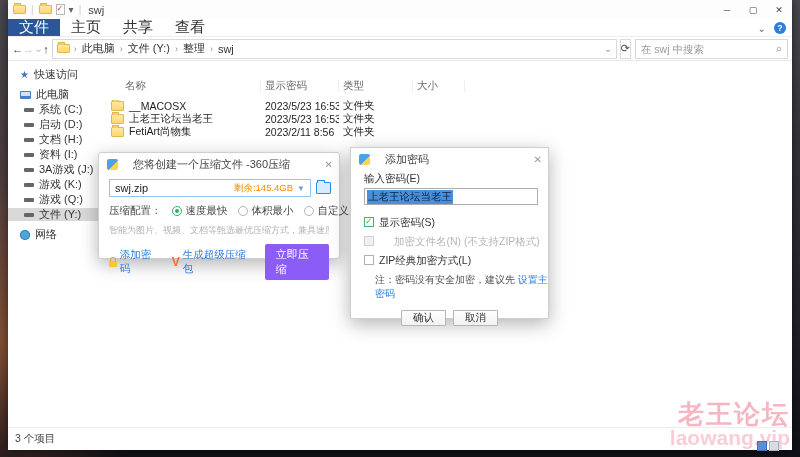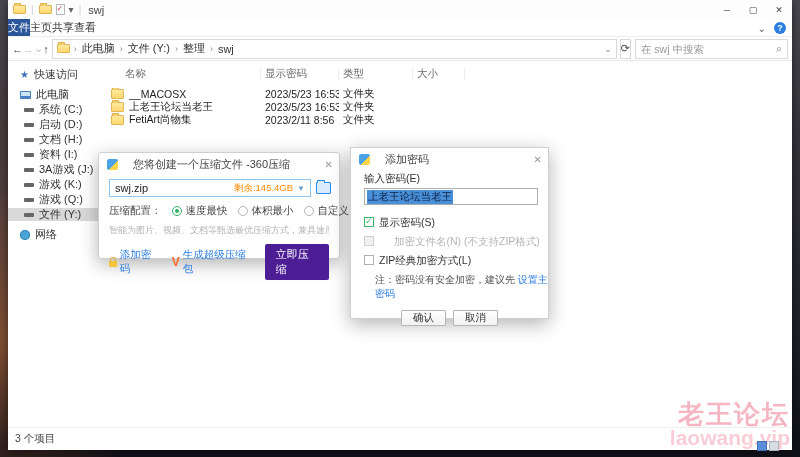--- a/index.html
+++ b/index.html
@@ -20,21 +20,21 @@
   .titlebar { height:19px; display:flex; align-items:center; padding-left:5px; background:#fdfdfd; }
   .qat { display:flex; align-items:center; gap:4px; }
   .qat-sep { color:#ccc; font-size:10px; margin:0 1px; }
   .win-title { margin-left:6px; color:#444; font-size:11px; }
   .win-controls { margin-left:auto; display:flex; }
   .win-btn { width:26px; height:19px; display:flex; align-items:center; justify-content:center;
     color:#444; font-size:9px; cursor:default; }
 
   
   .ribbon { height:18px; display:flex; align-items:stretch; background:#fff; border-bottom:1px solid #eee; position:relative;}
-  .tab { padding:0 0; display:flex; align-items:center; font-size:11px; color:#333;font-family:Liberation Mono, monospace; }
+  .tab { padding:0 11px; display:flex; align-items:center; font-size:15px; color:#333;font-family:Liberation Mono, monospace; }
   .tab.active { background:#2b579a; color:#fff; }
   .ribbon-right { position:absolute; right:6px; top:0; height:18px; display:flex; align-items:center; gap:8px; }
   .chevron { color:#666; font-size:10px; }
   .help-circle { width:12px; height:12px; border-radius:50%; background:#2a7de1; color:#fff;
     font-size:9px; font-weight:bold; display:flex; align-items:center; justify-content:center; }
 
   
   .toolbar { height:24px; display:flex; align-items:center; padding:0 6px 0 4px; border-bottom:1px solid #e9e9e9; background:#fff; }
   .nav-ico { width:16px; text-align:center; color:#3b3b3b; font-size:11px; }
   .nav-ico.dim { color:#c0c0c0; }
@@ -58,21 +58,21 @@
   .side-item.indent { padding-left:16px; }
   .side-item.selected { background:#d9d9d9; }
   .side-item.gap-before { margin-top:7px; }
   .star-ico { color:#3f73bf; font-size:10px; }
   .pc-ico { width:11px; height:8px; border:1px solid #4a7fc4; border-bottom-width:3px; border-radius:1px; background:#cfe3f7; }
   .drive-ico { width:10px; height:4px; background:#666; border-radius:1px; }
   .net-ico { width:10px; height:10px; border-radius:50%; background:#4aa6d8;
     box-shadow:inset 0 0 0 1px #2f85b5; }
 
   .filepane { flex:1; position:relative; }
-  .fhead { display:flex; height:16px; align-items:center; color:#6a6a6a; font-size:10.5px; margin-top:4px; }
+  .fhead { display:flex; height:16px; align-items:center; color:#6a6a6a; font-size:10.5px; margin-top:16px; }
   .fhead .hc { padding-left:4px; border-right:1px solid #eee; height:12px; display:flex; align-items:center; }
   .hc.c-name { width:156px; padding-left:20px; }
   .hc.c-date { width:78px; }
   .hc.c-type { width:74px; }
   .hc.c-size { width:52px; }
   .frow { display:flex; height:13px; align-items:center; font-size:10.5px; color:#1e1e1e; }
   .frow .cell { overflow:hidden; white-space:nowrap; }
   .cell.c1 { width:156px; display:flex; align-items:center; gap:5px; padding-left:6px; }
   .cell.c2 { width:78px; padding-left:4px; }
   .cell.c3 { width:74px; padding-left:4px; }
@@ -107,21 +107,21 @@
   .rdot { width:10px; height:10px; border-radius:50%; border:1px solid #b5b5b5; position:relative; flex:0 0 10px; }
   .radio.sel .rdot { border-color:#2eb164; }
   .radio.sel .rdot::after { content:""; position:absolute; left:2px; top:2px; width:4px; height:4px; border-radius:50%; background:#2eb164; }
   .zip-hint { margin:6px 10px 0 10px; color:#b3b3b3; font-size:9px; white-space:nowrap; overflow:hidden; }
   .zip-bottom { display:flex; align-items:center; margin:7px 10px 0 10px; gap:12px; }
   .ziplink { display:flex; align-items:center; gap:3px; color:#2a7de1; font-size:10.5px; }
   .lock-ico { width:8px; height:6px; background:#f5c63c; border-radius:1px; position:relative; margin-top:3px; }
   .lock-ico::before { content:""; position:absolute; top:-4px; left:1px; width:4px; height:4px;
     border:1.5px solid #e0a92e; border-bottom:none; border-radius:3px 3px 0 0; }
   .v-logo { color:#ff6a2b; font-weight:bold; font-size:12px; }
-  .zip-btn { margin-left:auto; background:#4c1d95; color:#fff; font-size:11px; padding:3px 11px; border-radius:2px; }
+  .zip-btn { margin-left:auto; background:#8b5cf6; color:#fff; font-size:11px; padding:3px 11px; border-radius:2px; }
 
   
   .pwdlg { left:350px; top:147px; width:199px; height:172px; }
   .pw-label { margin:3px 0 2px 13px; color:#333; font-size:10.5px; }
   .pw-input { margin:0 10px 0 13px; height:17px; border:1px solid #adadad; display:flex; align-items:center; padding:0 2px; }
   .pw-sel { background:#4a90d9; color:#0e2146; font-size:10.5px; padding:0 1px; }
   .pw-checks { margin:11px 0 0 13px; }
   .chkrow { display:flex; align-items:flex-start; gap:5px; margin-bottom:5px; color:#333; font-size:10.5px; white-space:nowrap; }
   .chkrow.disabled { color:#b5b5b5;gap:20px; }
   .cbox { width:10px; height:10px; border:1px solid #b0b0b0; background:#fff; flex:0 0 10px; position:relative; margin-top:1px; }

